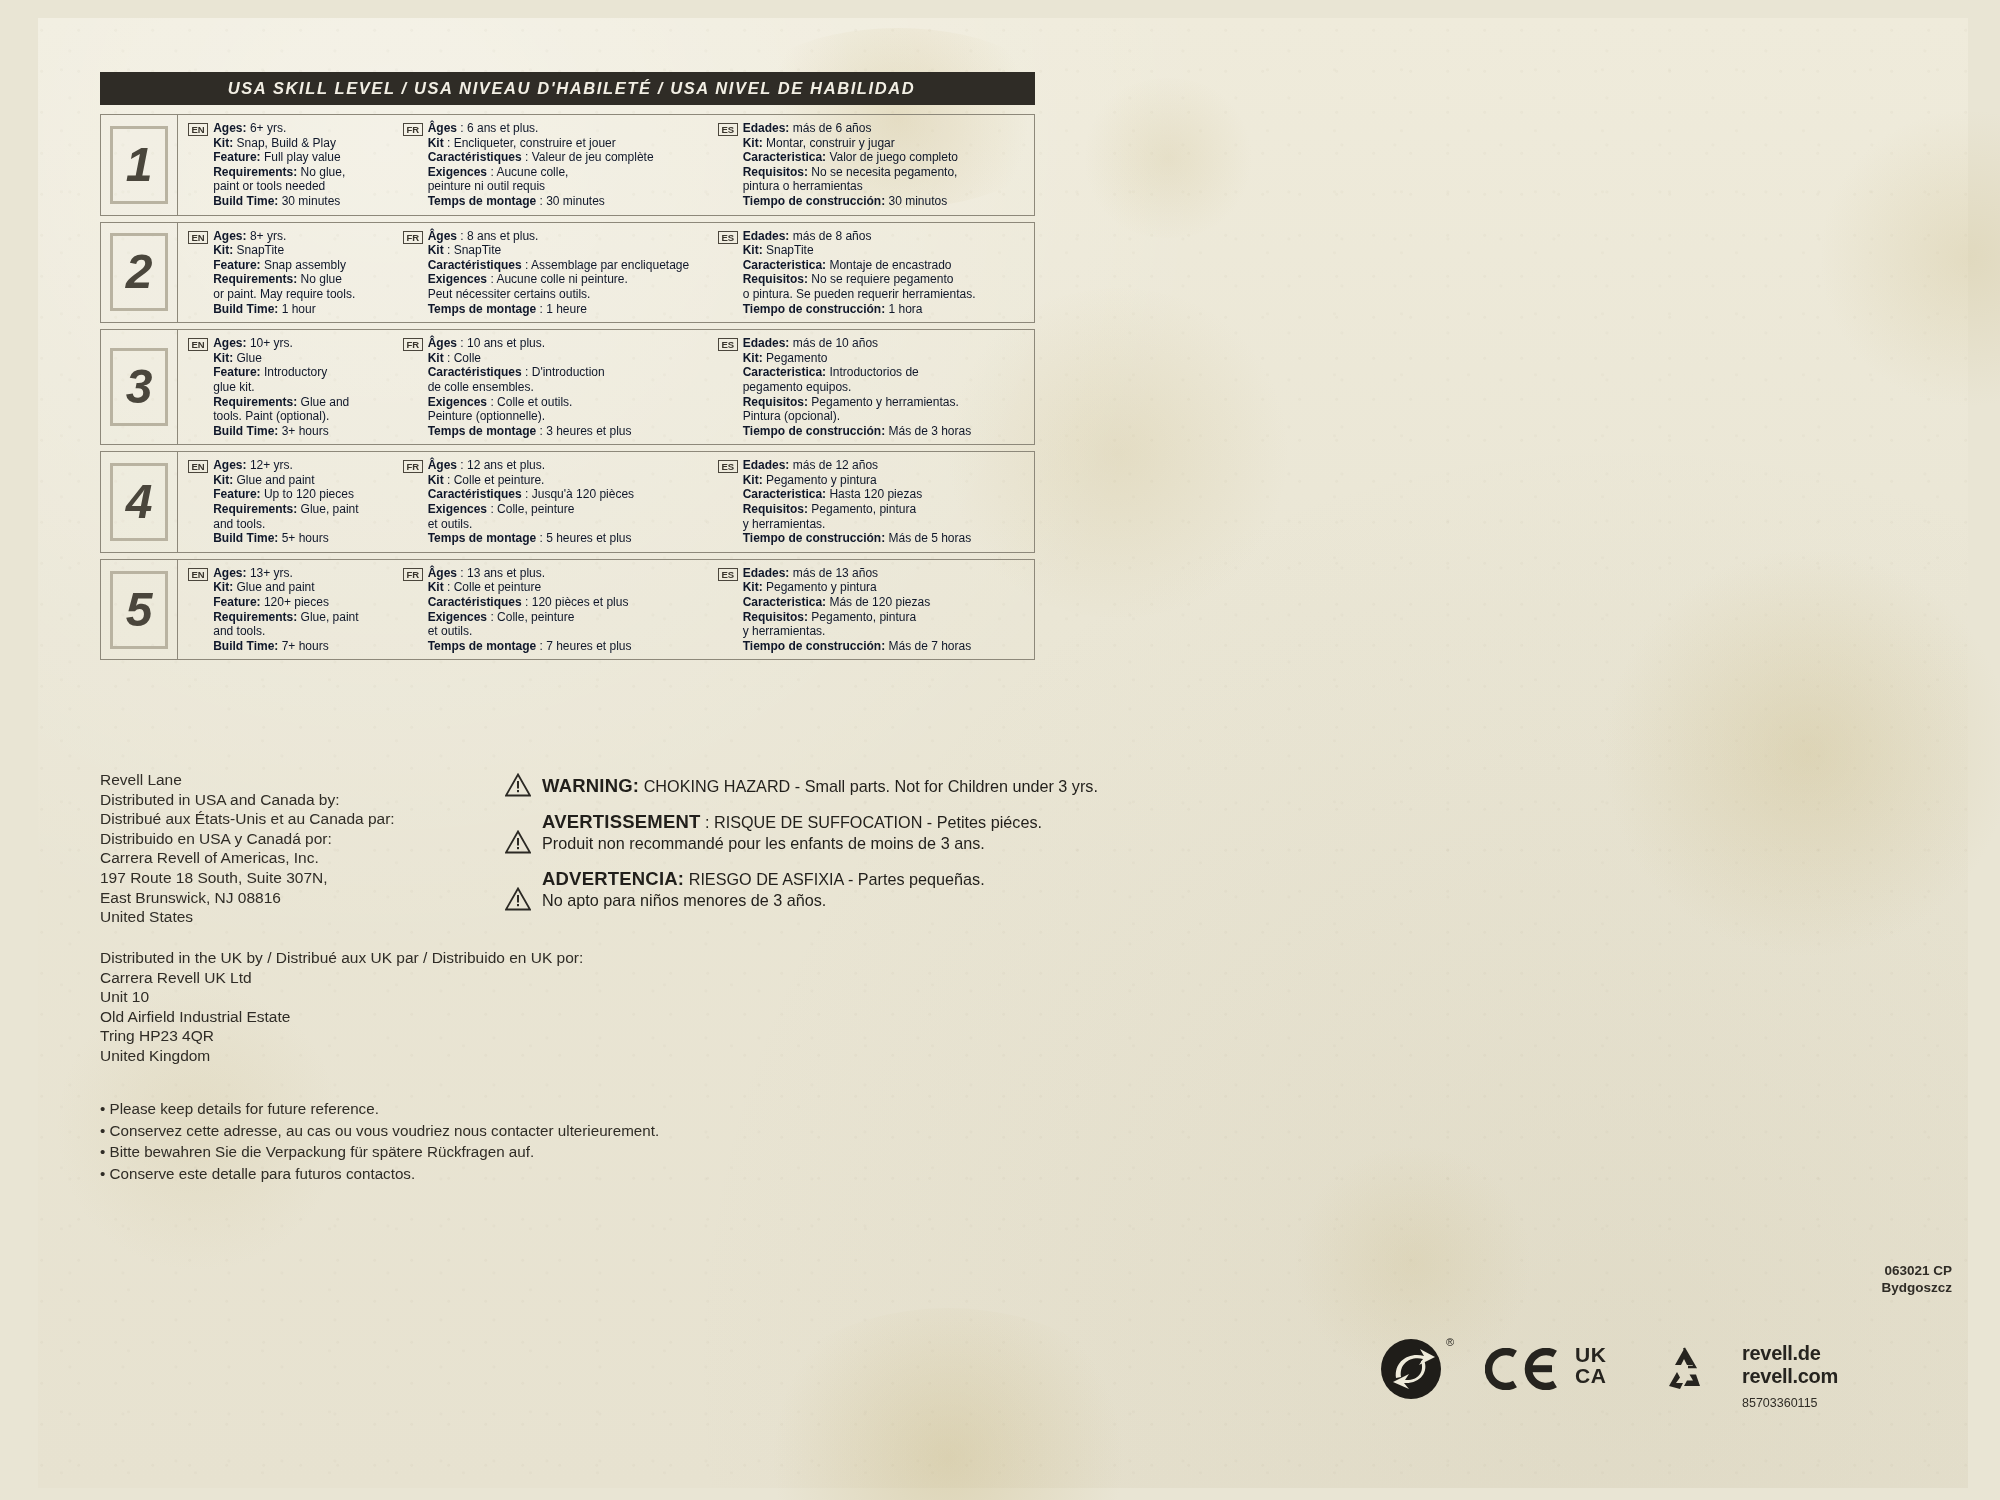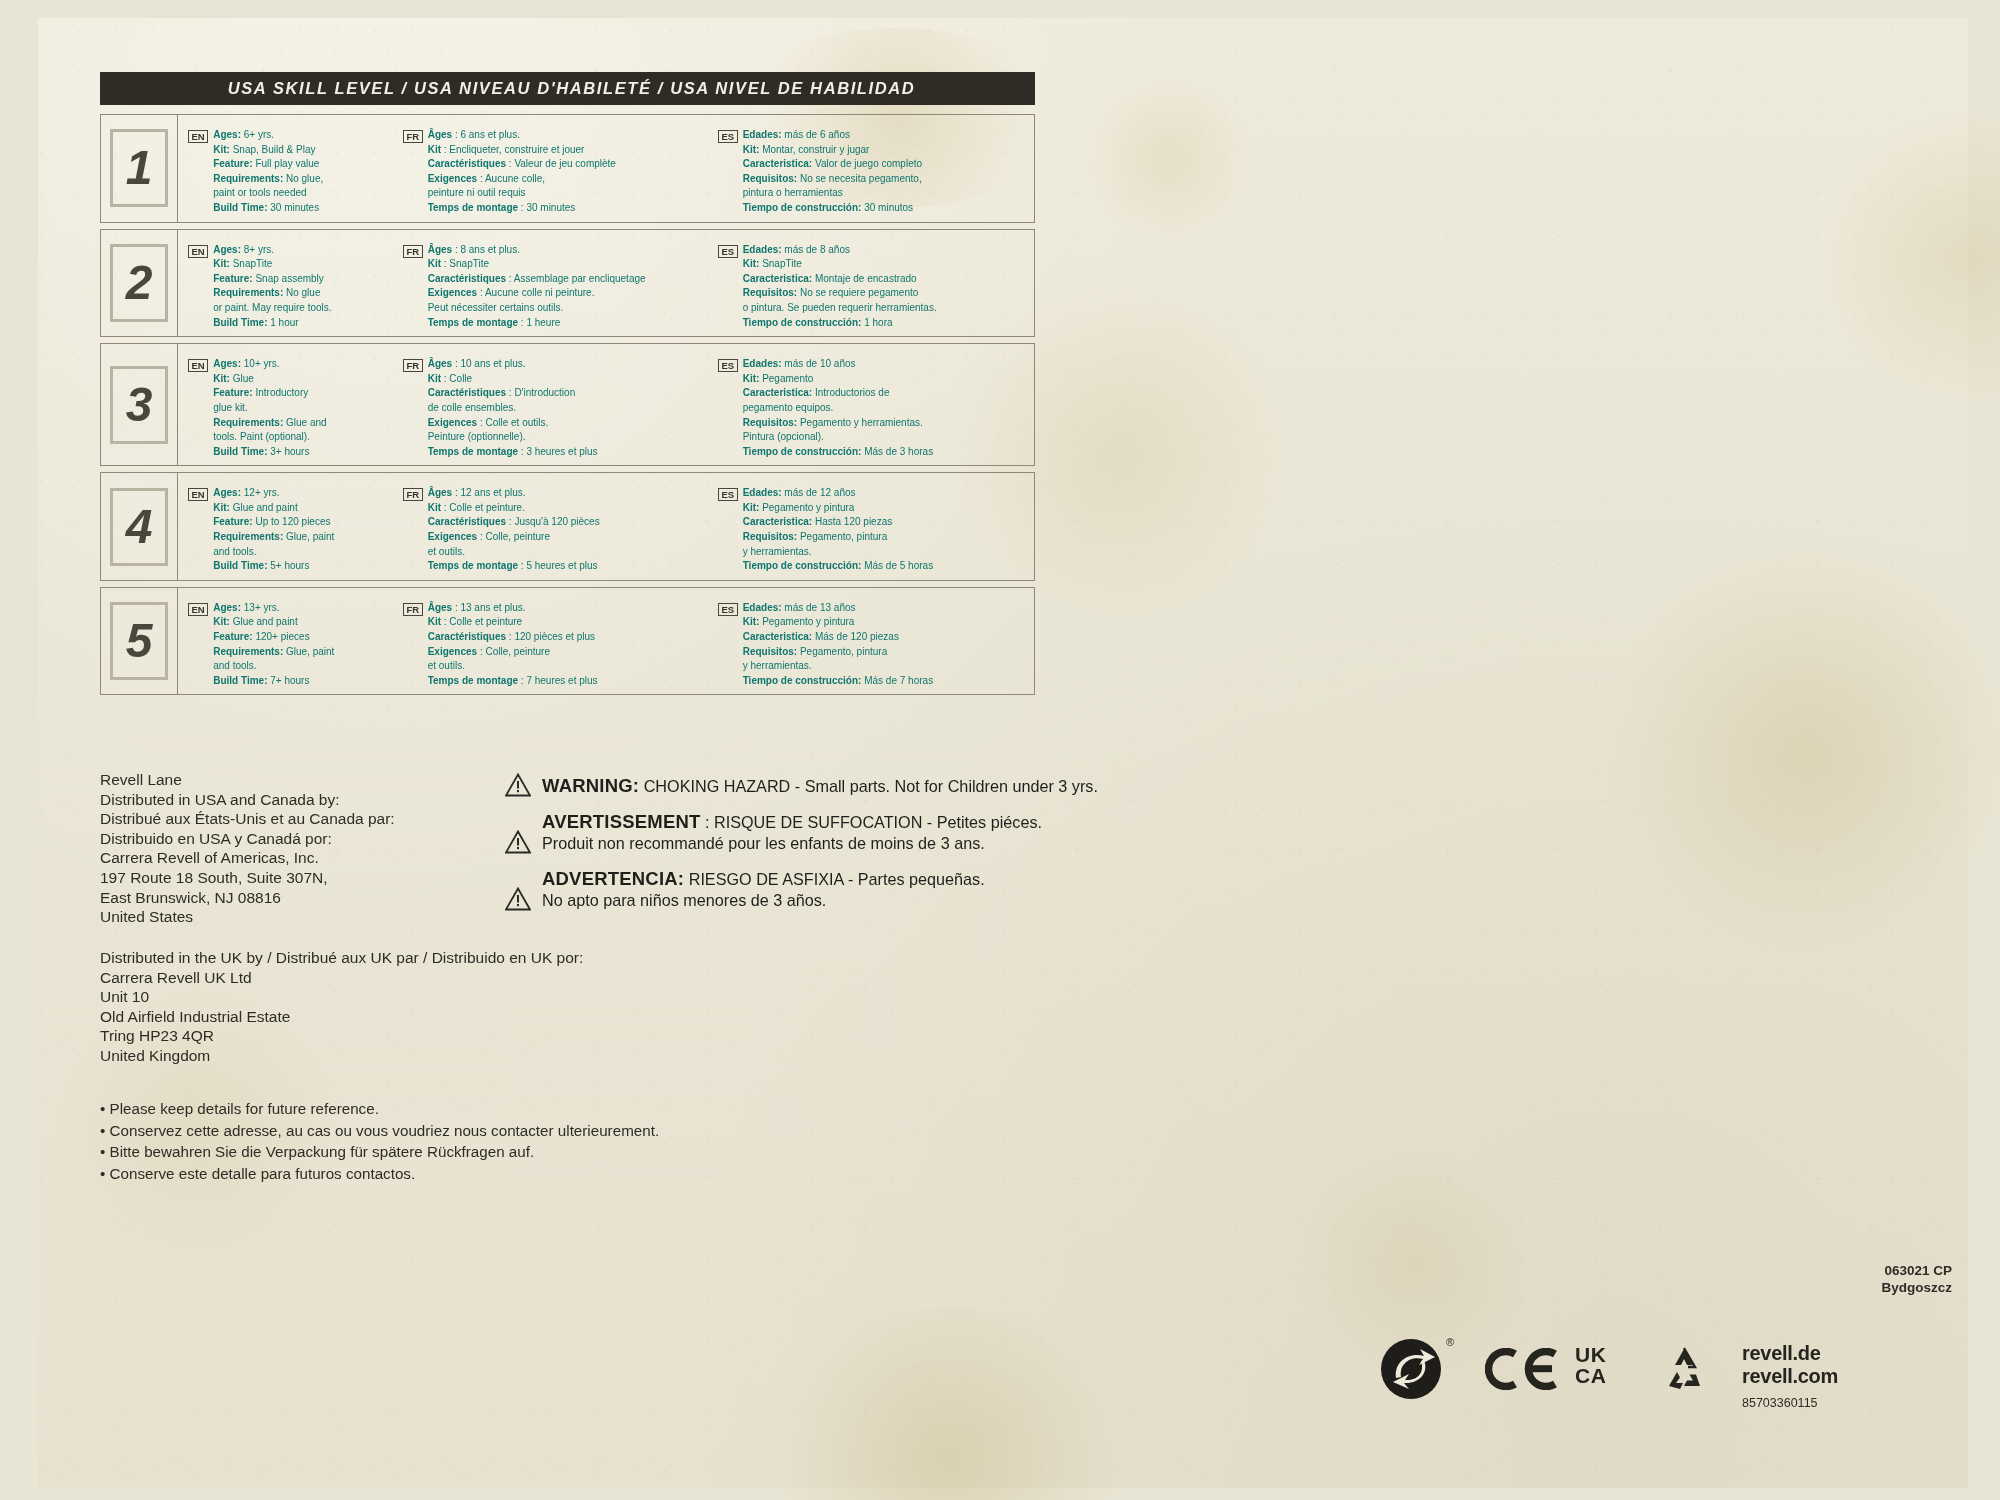--- a/index.html
+++ b/index.html
@@ -65,35 +65,35 @@
     background:rgba(255,255,255,0.05);
   }
   .num-box {
     width:52px; height:72px;
     border:3px solid #b9b3a1;
     display:flex; align-items:center; justify-content:center;
     font-size:48px; font-weight:bold; font-style:italic;
     color:#4a463c;
     line-height:1;
   }
-  .cols { display:flex; flex:1;margin-top:7px; }
+  .cols { display:flex; flex:1; }
   .col { padding:6px 8px 6px 10px; box-sizing:border-box; }
   .col.c1 { width:215px; }
   .col.c2 { width:315px; }
   .col.c3 { width:310px; flex:1; }
   .lang-line { display:flex; align-items:flex-start; }
   .lang-tag {
     display:inline-block;
     border:1.3px solid #4b463c;
     font-size:9.5px; font-weight:bold; color:#38342c;
     padding:0px 2.5px; margin-right:5px;
     line-height:11px; position:relative; top:2px;
     white-space:nowrap;
   }
-  .txt { font-size:10px; color:#0f766e; line-height:14.6px; }
+  .txt { font-size:12px; color:#0f172a; line-height:14.6px; }
   .txt b { font-weight:bold; }
 
   
   #addr-block { position:absolute; left:100px; top:770px; width:420px; }
   .addr-line { font-size:15.5px; line-height:19.6px; color:#2f2c26; }
   #addr-block2 { position:absolute; left:100px; top:948px; width:620px; }
   #notes { position:absolute; left:100px; top:1098px; width:760px; }
   .note-line { font-size:15.2px; line-height:21.5px; color:#2f2c26; }
 
   

